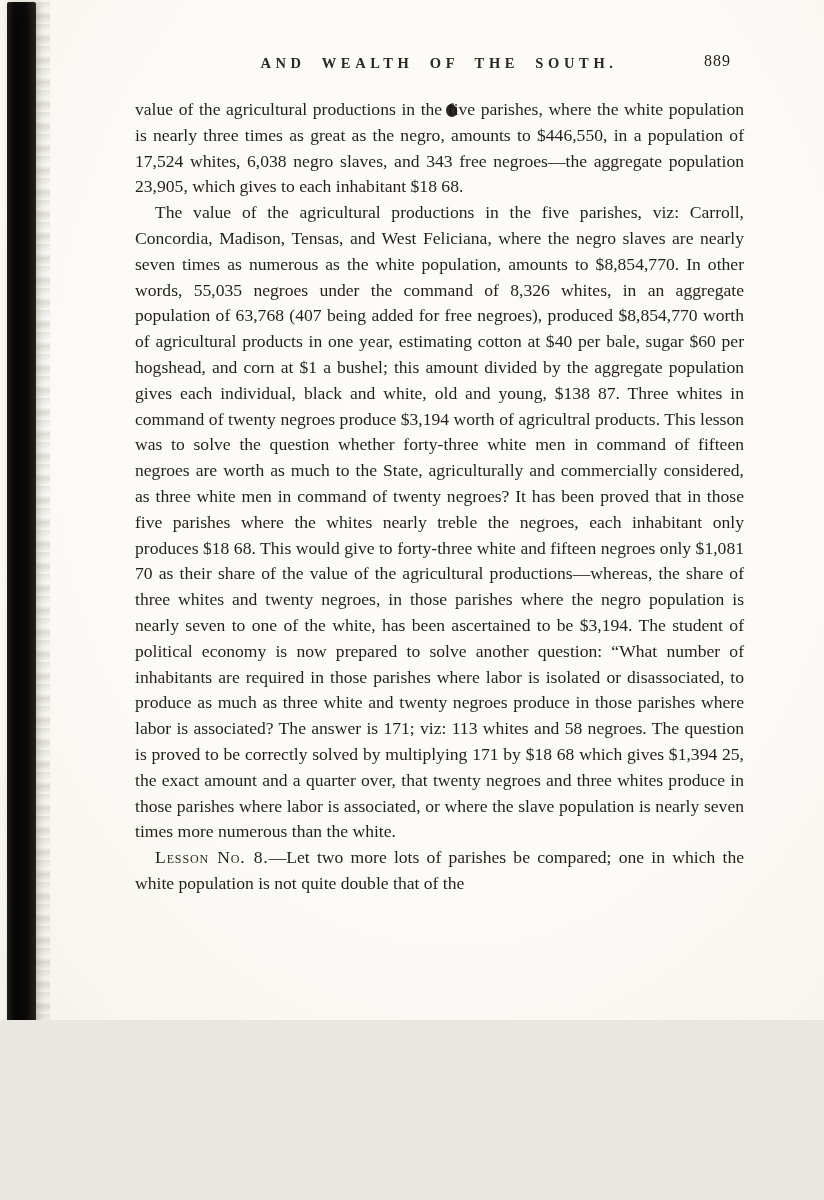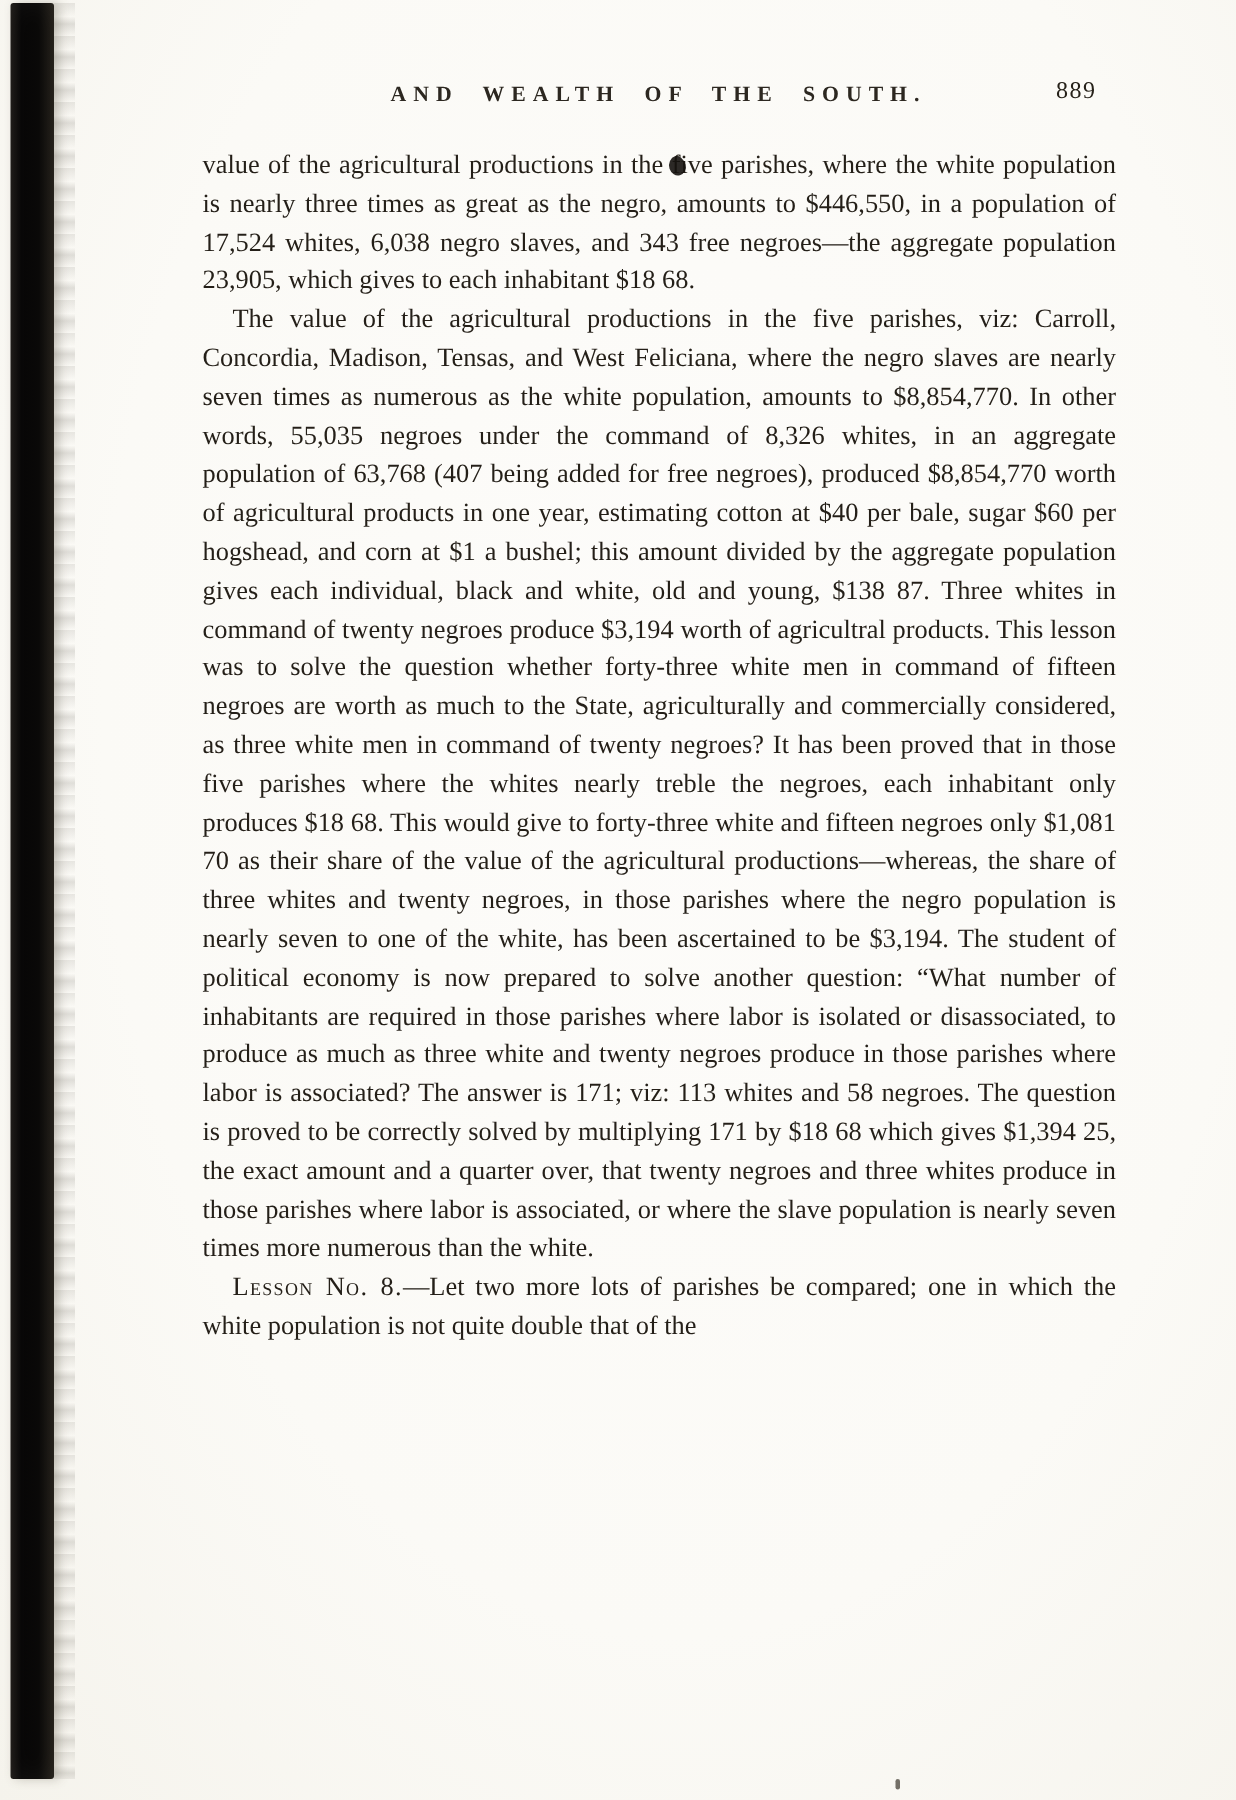--- a/index.html
+++ b/index.html
@@ -4,21 +4,21 @@
 <style>
   * { margin: 0; padding: 0; box-sizing: border-box; }
   html, body { width: 824px; height: 1200px; }
   body {
     background: #e9e7e1;
     font-family: "Liberation Serif", "DejaVu Serif", serif;
   }
   .scan-page {
     position: relative;
     width: 824px;
-    height: 1200px;
+    height: 1020px;
     background: radial-gradient(ellipse at 55% 40%, #fdfcfa 0%, #fbfaf6 60%, #f5f3ec 100%);
     color: #231f19;
     overflow: hidden;
   }
   
   .binding-strip {
     position: absolute;
     left: 7px;
     top: 2px;
     width: 29px;

